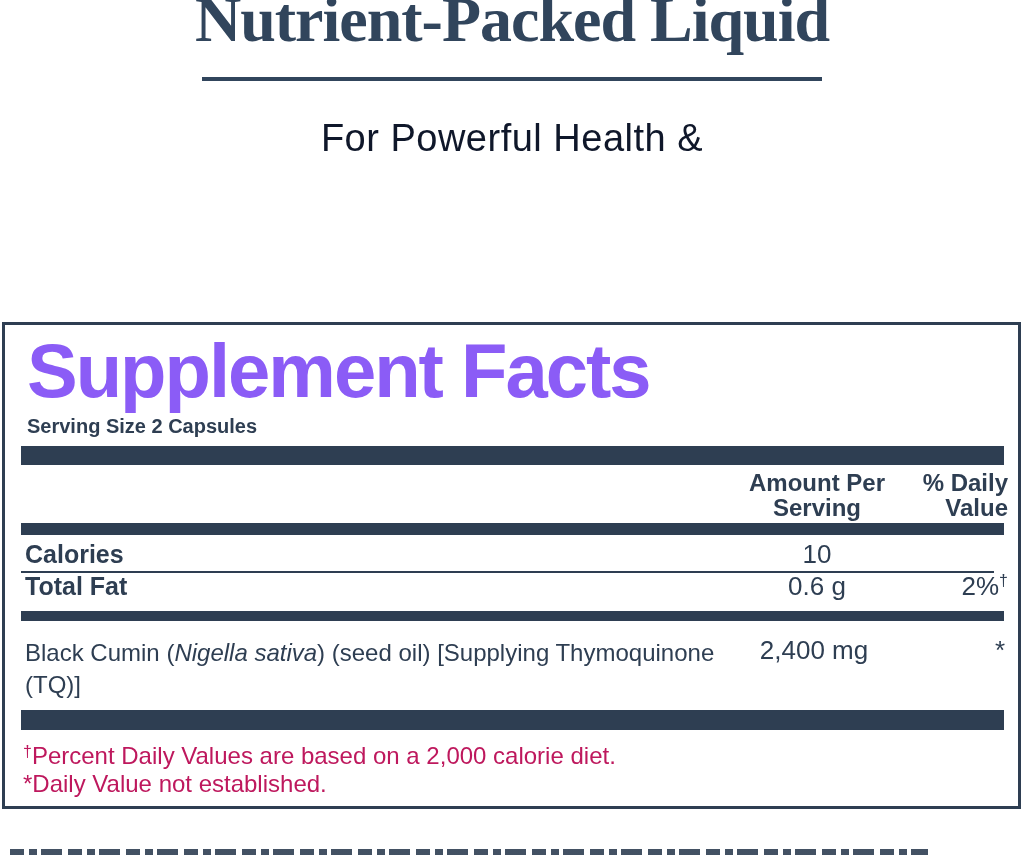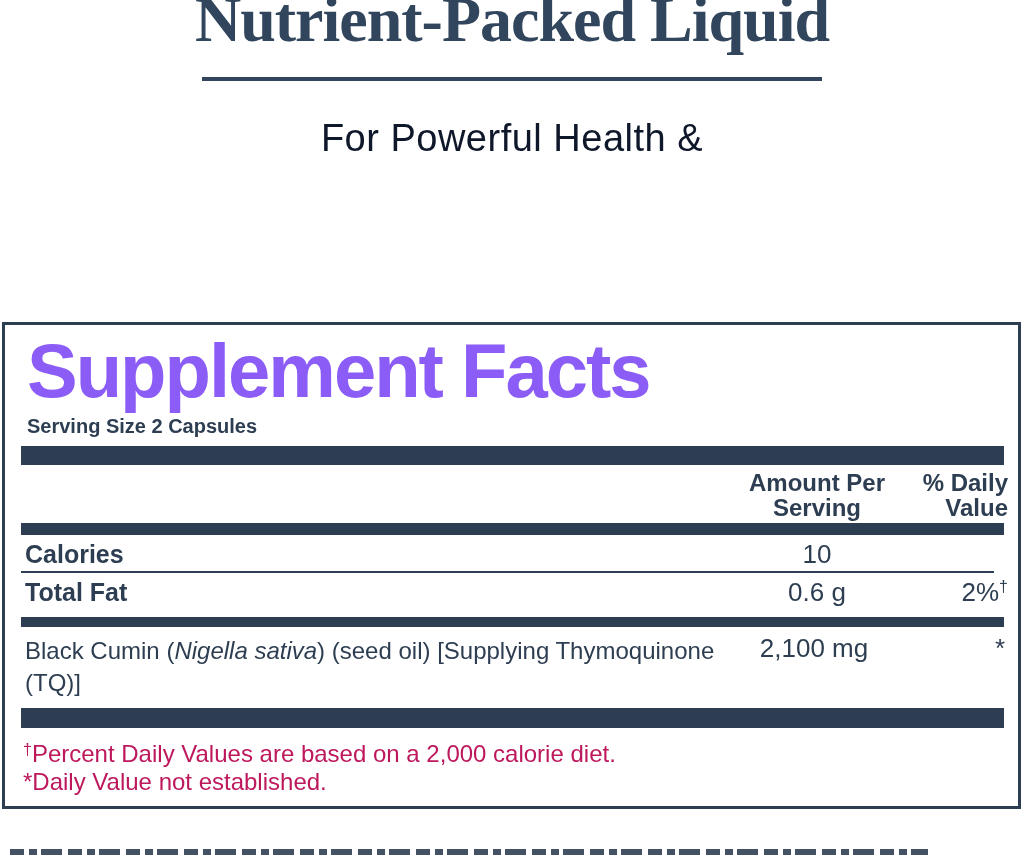--- a/index.html
+++ b/index.html
@@ -68,22 +68,22 @@
 
   .trow { display: flex; align-items: flex-start; padding: 0 10px 0 20px; }
   .trow .name { flex: 1 1 auto; }
   .col-amount { flex: 0 0 150px; text-align: center; }
   .col-dv     { flex: 0 0 116px; text-align: right; }
 
   .header-row { margin-top: 5px; font-weight: bold; font-size: 24px; line-height: 25px; }
   .header-row .hdr-line { display: block; }
 
   .row-calories { padding-top: 6px; padding-bottom: 4px; }
-  .row-totalfat { padding-top: 6px; padding-bottom: 6px; }
-  .row-cumin    { padding-top: 8px; padding-bottom: 4px; }
+  .row-totalfat { padding-bottom: 6px; }
+  .row-cumin    { padding-top: 16px; padding-bottom: 4px; }
 
   .nutrient-name { font-size: 25px; line-height: 26px; font-weight: bold; }
   .ingredient-name { font-size: 24px; line-height: 32px; font-weight: 400; max-width: 714px; }
   .ingredient-name .latin { font-style: italic; }
   .val { font-size: 26px; line-height: 26px; font-weight: 400; }
   .val sup { font-size: 16px; line-height: 0; vertical-align: 9px; }
 
   .footnotes { margin: 8px 24px 0 18px; font-size: 24px; line-height: 28px; color: #be185d; }
   .fn-sup { font-size: 16px; vertical-align: 7px; }
 
@@ -151,21 +151,21 @@
     <div class="trow row-totalfat">
       <div class="name nutrient-name">Total Fat</div>
       <div class="col-amount val">0.6 g</div>
       <div class="col-dv val"><span>2%</span><sup>†</sup></div>
     </div>
 
     <div class="bar bar-thin"></div>
 
     <div class="trow row-cumin">
       <div class="name ingredient-name"><span>Black Cumin (</span><span class="latin">Nigella sativa</span><span>) (seed oil) [Supplying Thymoquinone (TQ)]</span></div>
-      <div class="col-amount val">2,100 mg</div>
+      <div class="col-amount val">2,400 mg</div>
       <div class="col-dv val">*</div>
     </div>
 
     <div class="bar bar-heavy2"></div>
 
     <div class="footnotes">
       <div><span class="fn-sup">†</span><span>Percent Daily Values are based on a 2,000 calorie diet.</span></div>
       <div><span>*</span><span>Daily Value not established.</span></div>
     </div>
   </div>

